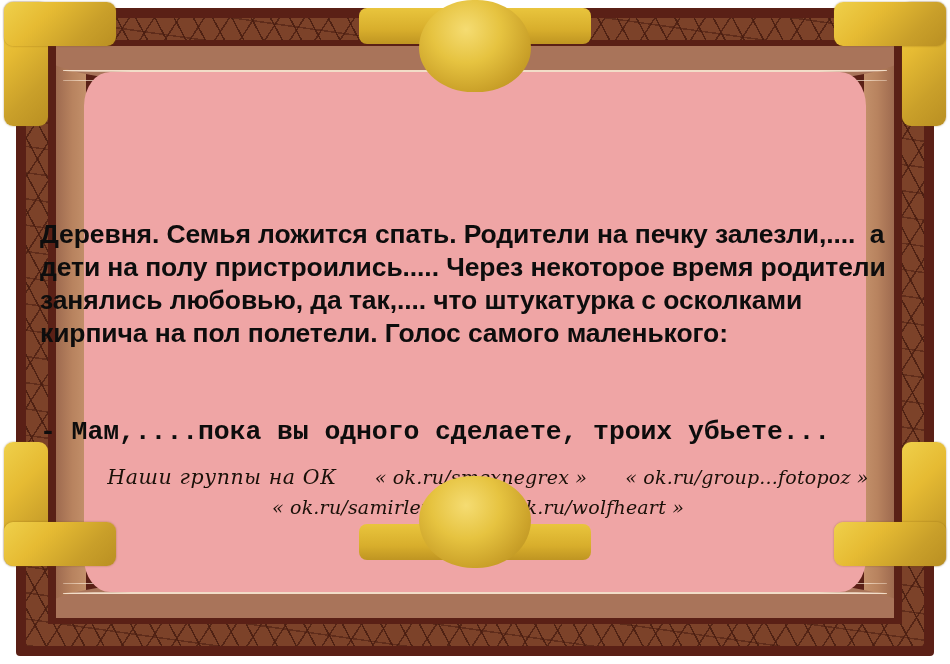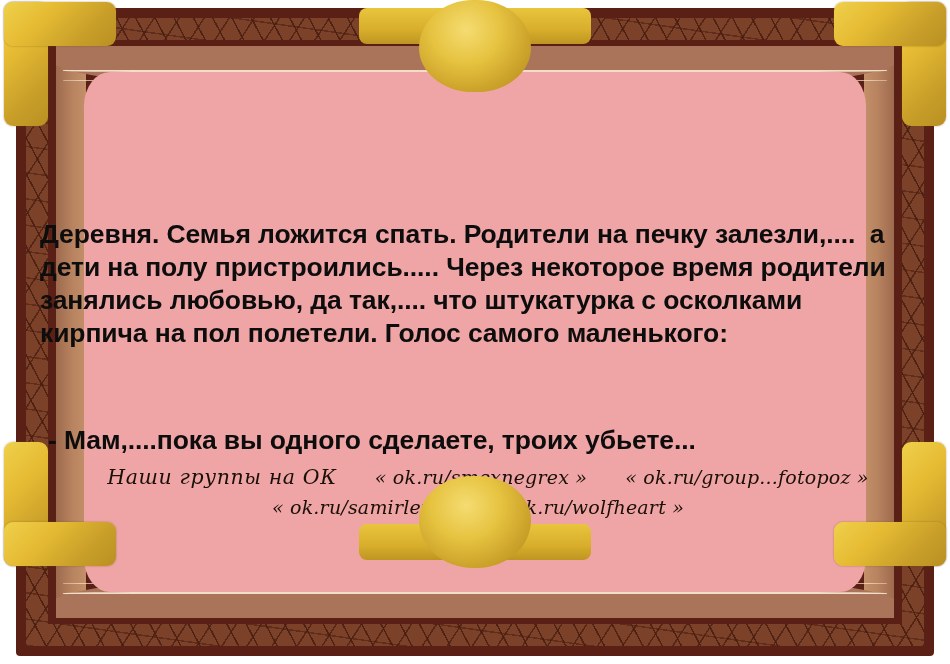--- a/index.html
+++ b/index.html
@@ -242,21 +242,21 @@
     top: 152px;
     color: #0d0d0d;
     font-family: "Liberation Sans", sans-serif;
     font-size: 26.5px;
     font-weight: 700;
     line-height: 33px;
     letter-spacing: -0.1px;
     white-space: pre-wrap;
   }
   .joke .para { margin: 0; }
-  .joke .punch { margin: 8px; }
+  .joke .punch { margin: 0; font-family: Liberation Mono, monospace; }
 
   
   .footer {
     position: absolute;
     left: 36px;
     right: 30px;
     bottom: 46px;
     font-family: "DejaVu Serif", "Liberation Serif", serif;
     font-style: italic;
     font-size: 19px;

